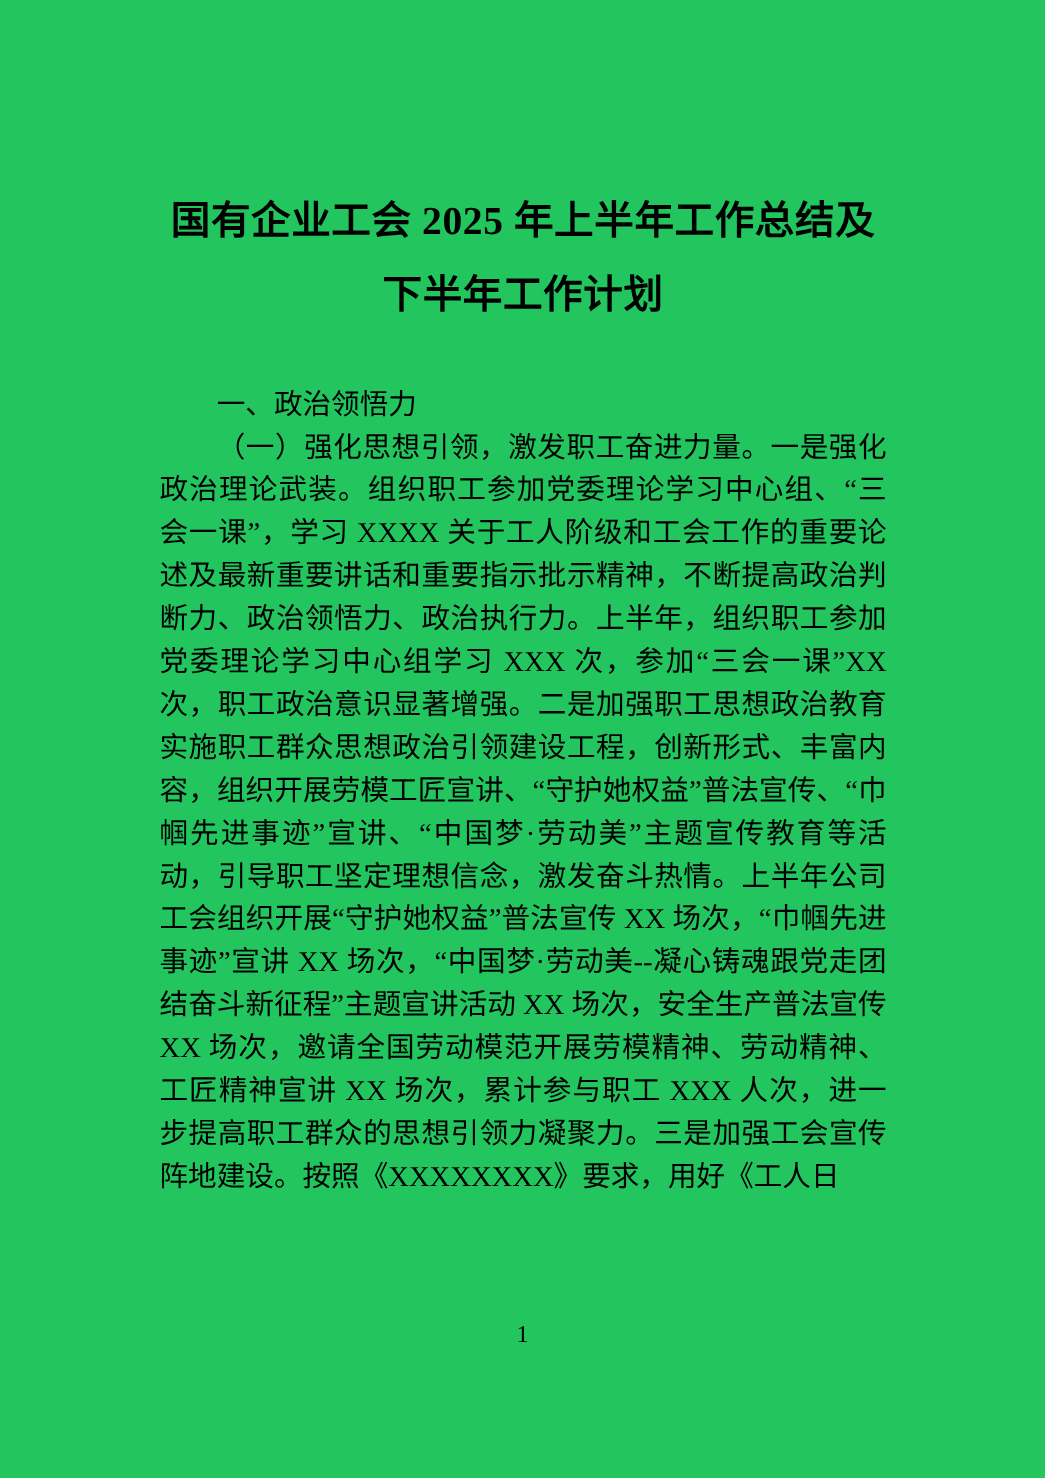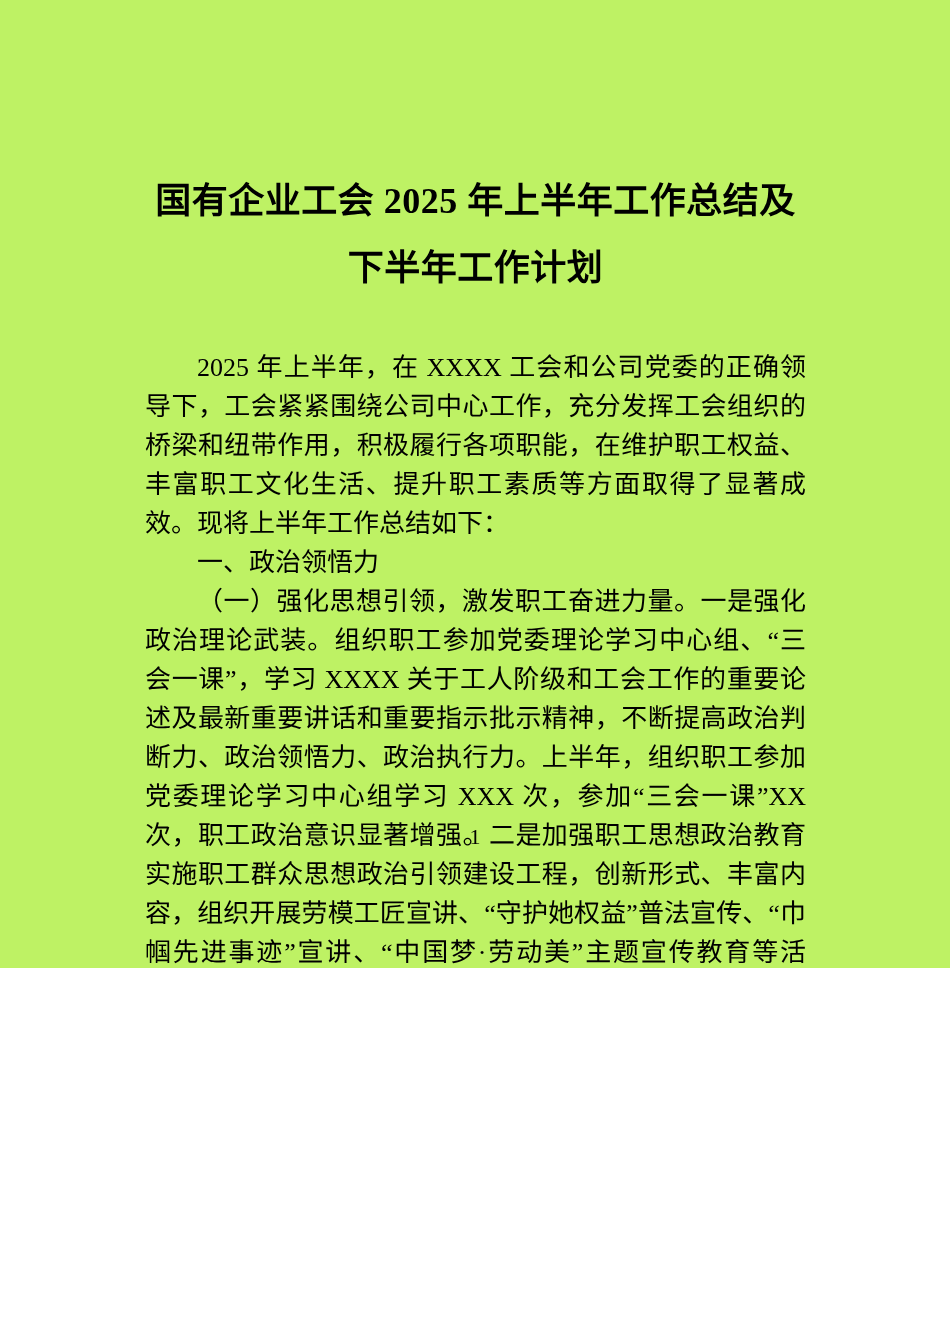--- a/index.html
+++ b/index.html
@@ -4,23 +4,23 @@
 <title>Document</title>
 <style>
   html, body {
     margin: 0;
     padding: 0;
     background: #ffffff;
   }
   .page {
     position: relative;
     width: 950px;
-    height: 968px;
+    height: 1344px;
     margin: 0 auto;
-    background: #bef264;
+    background: #22c55e;
     color: #000000;
     box-sizing: border-box;
     padding: 168px 144px 16px 145px;
     overflow: hidden;
     font-family: "Liberation Serif", "DejaVu Serif", serif;
   }
   .doc-title {
     margin: 0;
     font-size: 36px;
     font-weight: 700;
@@ -51,20 +51,19 @@
   }
 </style>
 </head>
 <body>
 
 <div class="page">
 
   <h1 class="doc-title">国有企业工会 2025 年上半年工作总结及下半年工作计划</h1>
 
   <div class="doc-body">
-    <p>2025 年上半年，在 XXXX 工会和公司党委的正确领导下，工会紧紧围绕公司中心工作，充分发挥工会组织的桥梁和纽带作用，积极履行各项职能，在维护职工权益、丰富职工文化生活、提升职工素质等方面取得了显著成效。现将上半年工作总结如下：</p>
     <p>一、政治领悟力</p>
     <p>（一）强化思想引领，激发职工奋进力量。一是强化政治理论武装。组织职工参加党委理论学习中心组、“三会一课”，学习 XXXX 关于工人阶级和工会工作的重要论述及最新重要讲话和重要指示批示精神，不断提高政治判断力、政治领悟力、政治执行力。上半年，组织职工参加党委理论学习中心组学习 XXX 次，参加“三会一课”XX 次，职工政治意识显著增强。二是加强职工思想政治教育实施职工群众思想政治引领建设工程，创新形式、丰富内容，组织开展劳模工匠宣讲、“守护她权益”普法宣传、“巾帼先进事迹”宣讲、“中国梦·劳动美”主题宣传教育等活动，引导职工坚定理想信念，激发奋斗热情。上半年公司工会组织开展“守护她权益”普法宣传 XX 场次，“巾帼先进事迹”宣讲 XX 场次，“中国梦·劳动美--凝心铸魂跟党走团结奋斗新征程”主题宣讲活动 XX 场次，安全生产普法宣传 XX 场次，邀请全国劳动模范开展劳模精神、劳动精神、工匠精神宣讲 XX 场次，累计参与职工 XXX 人次，进一步提高职工群众的思想引领力凝聚力。三是加强工会宣传阵地建设。按照《XXXXXXXX》要求，用好《工人日</p>
   </div>
 
   <div class="page-number">1</div>
 
 </div>
 
 </body></html>

